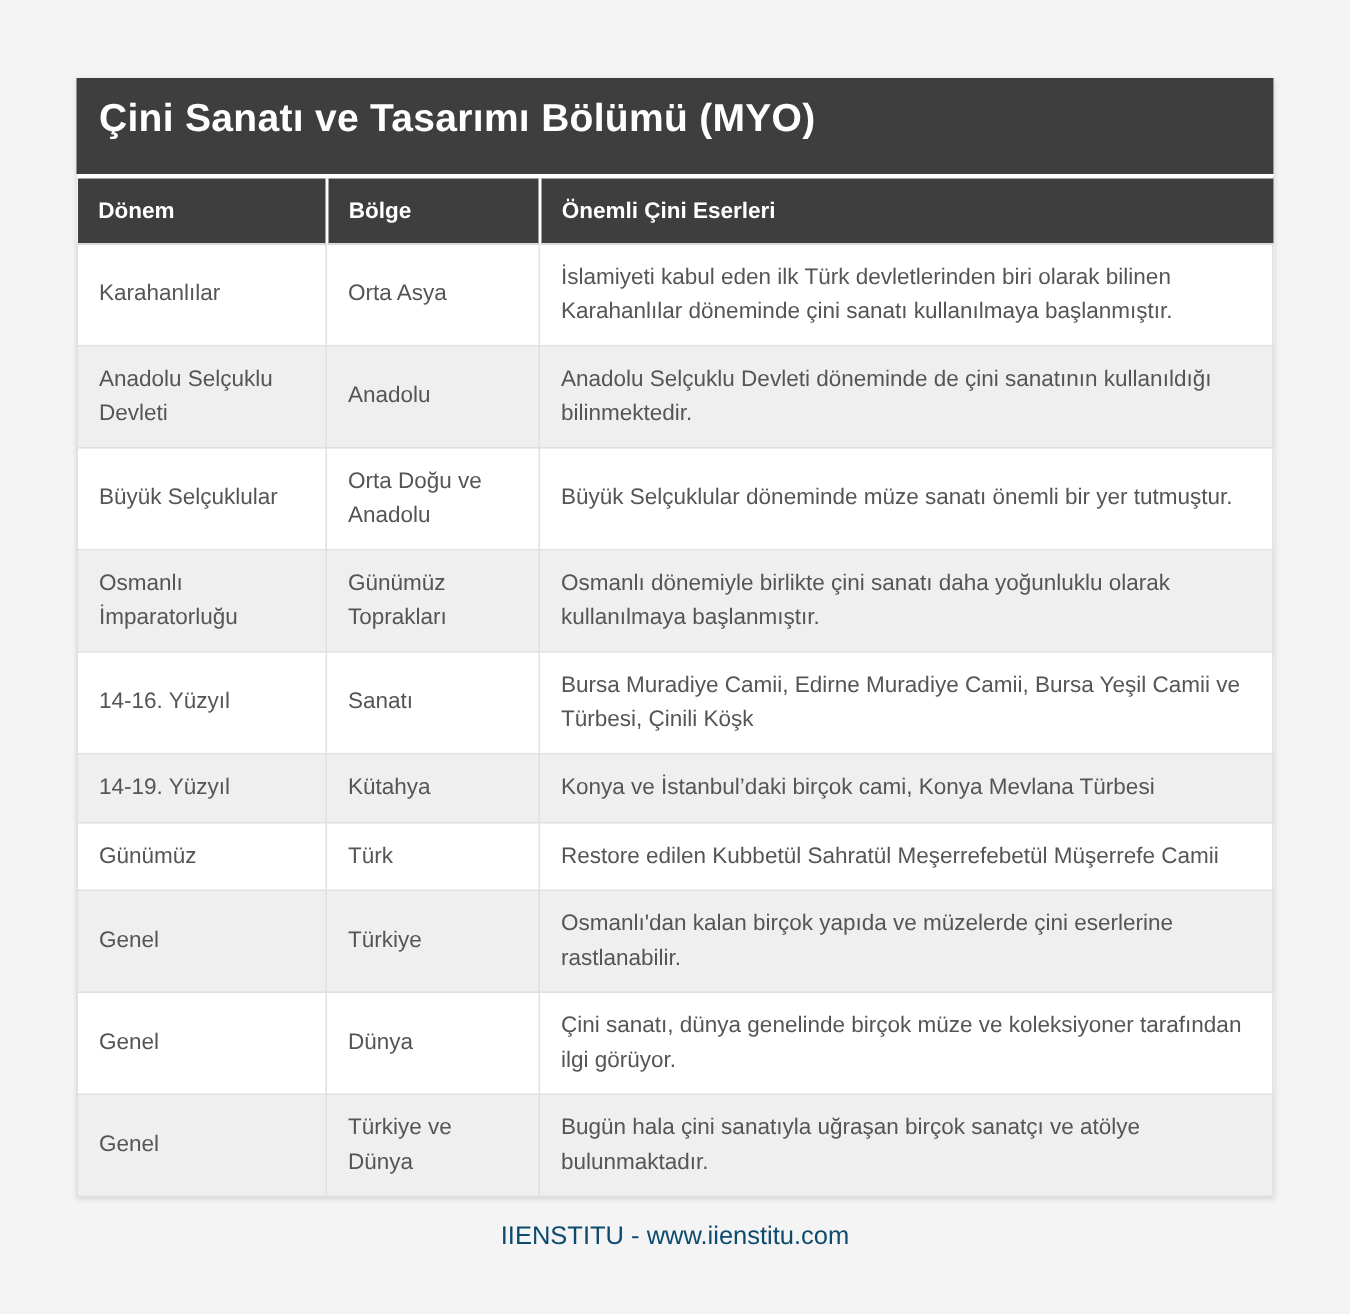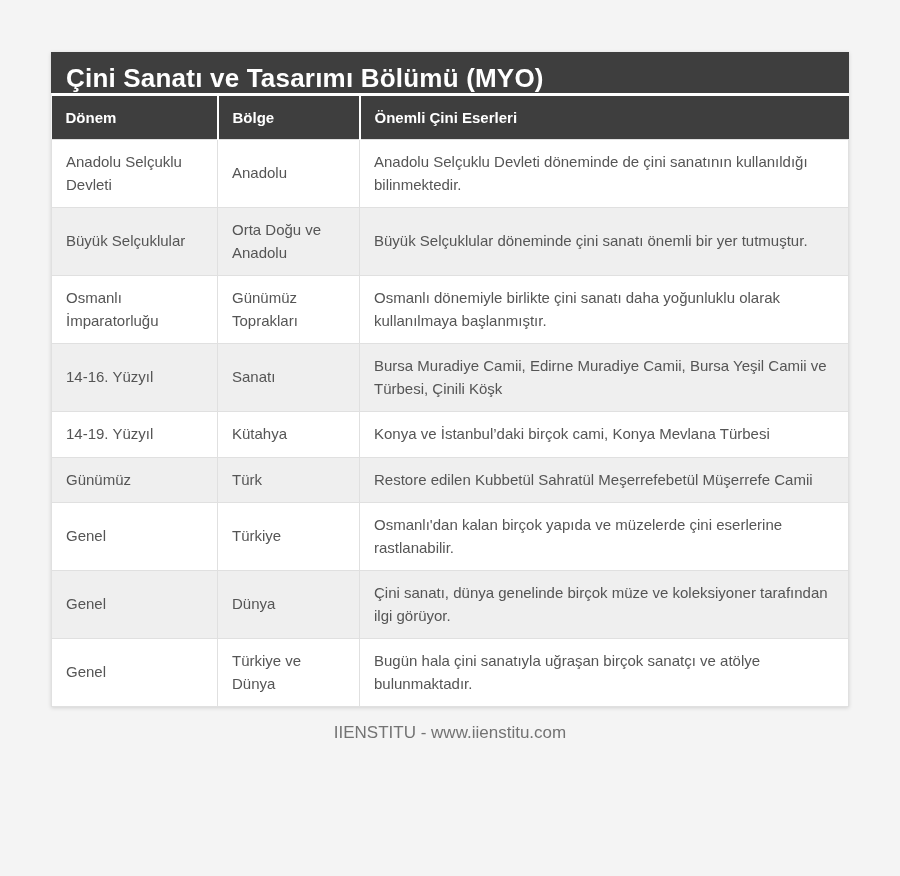--- a/index.html
+++ b/index.html
@@ -17,21 +17,21 @@
     width: 798px;
     margin: 52px auto 0;
     box-shadow: 0 1px 4px rgba(0,0,0,0.14);
     background: transparent;
   }
   .card-title {
     background: #3e3e3e;
     color: #ffffff;
     font-weight: bold;
     font-size: 26px;
-    height: 41px;
+    height: 64px;
     line-height: 53px;
     padding: 0 15px;
     letter-spacing: 0.2px;
   }
   table.cini {
     width: 100%;
     border-collapse: collapse;
     border-top: 3px solid #ffffff;
     table-layout: fixed;
   }
@@ -57,21 +57,21 @@
     border: 1px solid #e0e0e0;
     vertical-align: middle;
     word-wrap: break-word;
   }
   table.cini tbody tr:nth-child(even) td {
     background: #efefef;
   }
   .footer {
     margin-top: 16px;
     text-align: center;
-    color: #737373;
+    color: #0c4a6e;
     font-size: 17px;
   }
 </style>
 </head>
 <body>
 
 <div class="card">
   <div class="card-title">Çini Sanatı ve Tasarımı Bölümü (MYO)</div>
 
   <table class="cini">
@@ -82,28 +82,33 @@
     </colgroup>
     <thead>
       <tr>
         <th>Dönem</th>
         <th>Bölge</th>
         <th>Önemli Çini Eserleri</th>
       </tr>
     </thead>
     <tbody id="table-body">
         <tr>
+    <td>Karahanlılar</td>
+    <td>Orta Asya</td>
+    <td>İslamiyeti kabul eden ilk Türk devletlerinden biri olarak bilinen Karahanlılar döneminde çini sanatı kullanılmaya başlanmıştır.</td>
+  </tr>
+        <tr>
     <td>Anadolu Selçuklu Devleti</td>
     <td>Anadolu</td>
     <td>Anadolu Selçuklu Devleti döneminde de çini sanatının kullanıldığı bilinmektedir.</td>
   </tr>
         <tr>
     <td>Büyük Selçuklular</td>
     <td>Orta Doğu ve Anadolu</td>
-    <td>Büyük Selçuklular döneminde çini sanatı önemli bir yer tutmuştur.</td>
+    <td>Büyük Selçuklular döneminde müze sanatı önemli bir yer tutmuştur.</td>
   </tr>
         <tr>
     <td>Osmanlı İmparatorluğu</td>
     <td>Günümüz Toprakları</td>
     <td>Osmanlı dönemiyle birlikte çini sanatı daha yoğunluklu olarak kullanılmaya başlanmıştır.</td>
   </tr>
         <tr>
     <td>14-16. Yüzyıl</td>
     <td>Sanatı</td>
     <td>Bursa Muradiye Camii, Edirne Muradiye Camii, Bursa Yeşil Camii ve Türbesi, Çinili Köşk</td>

